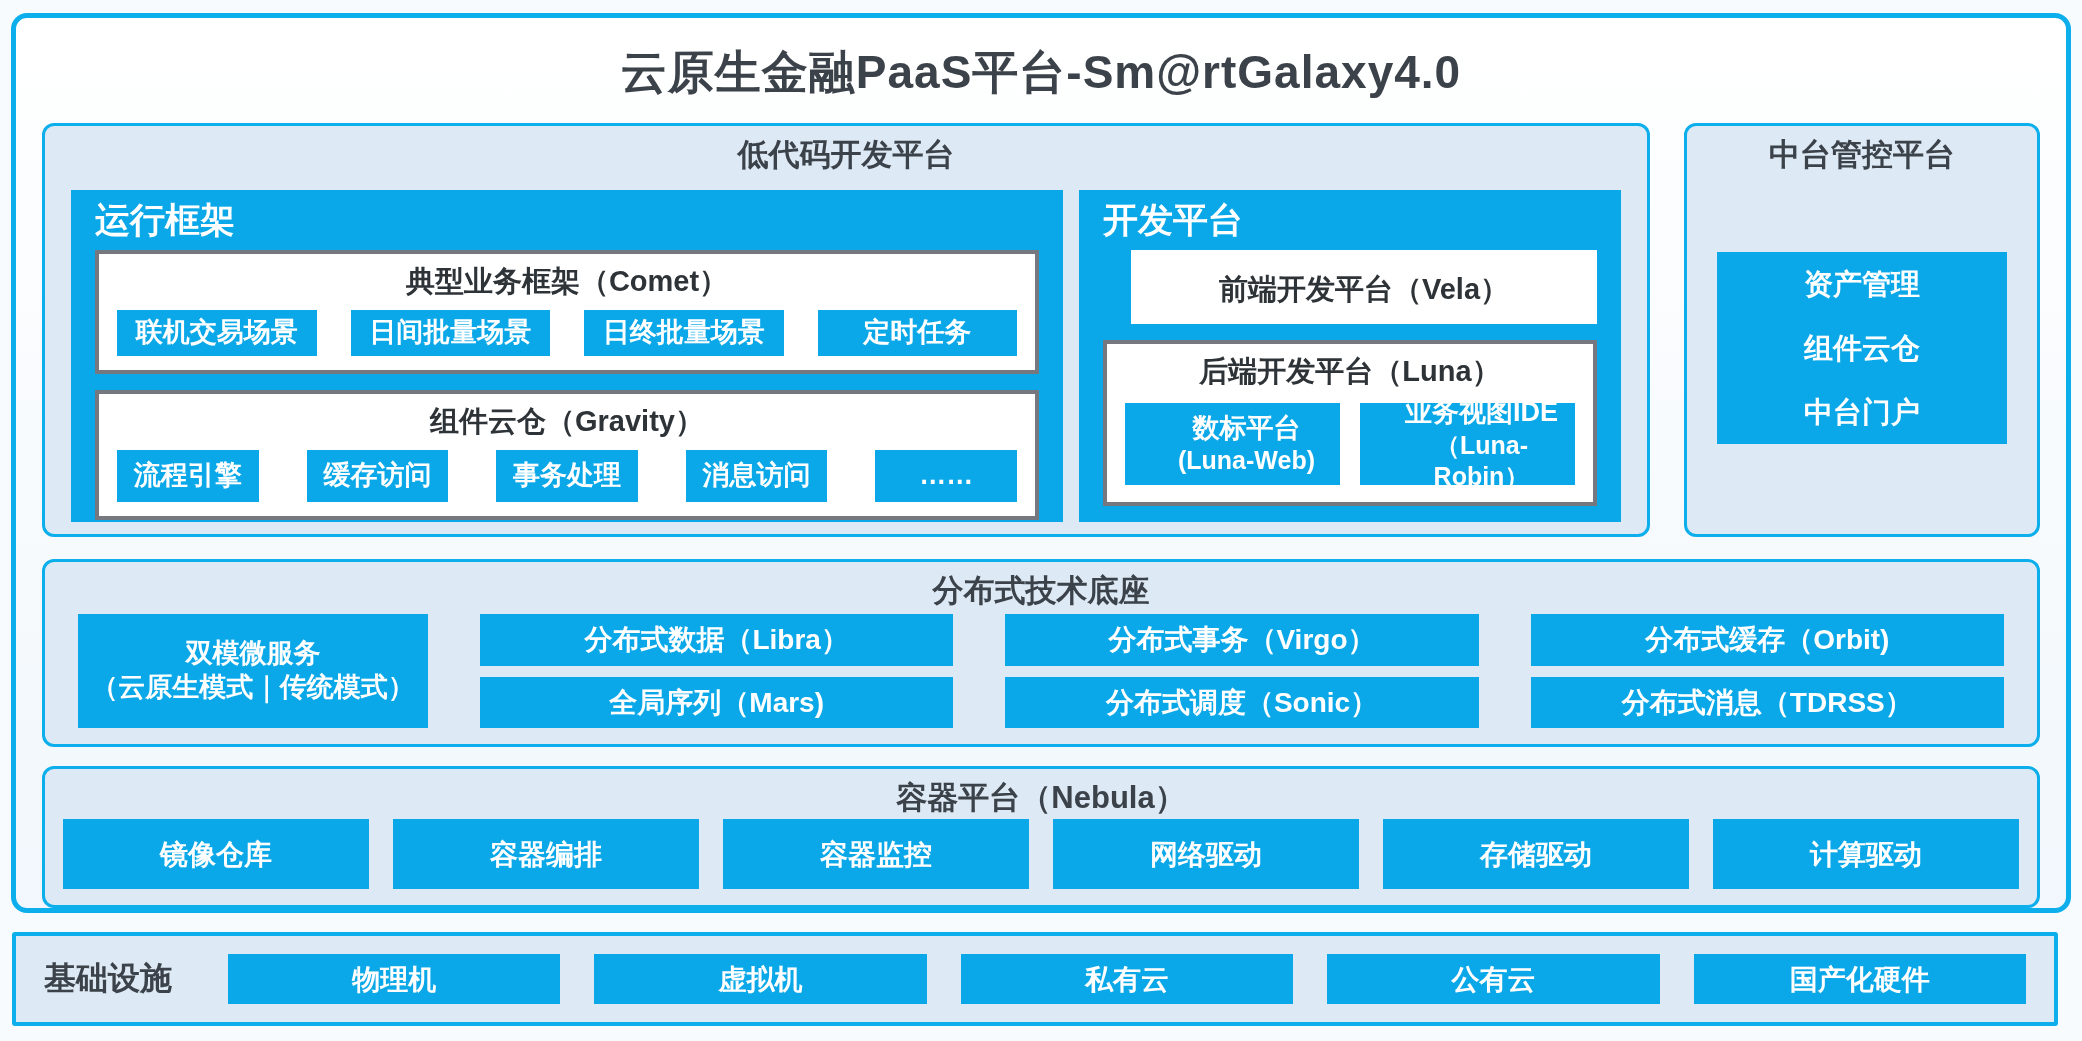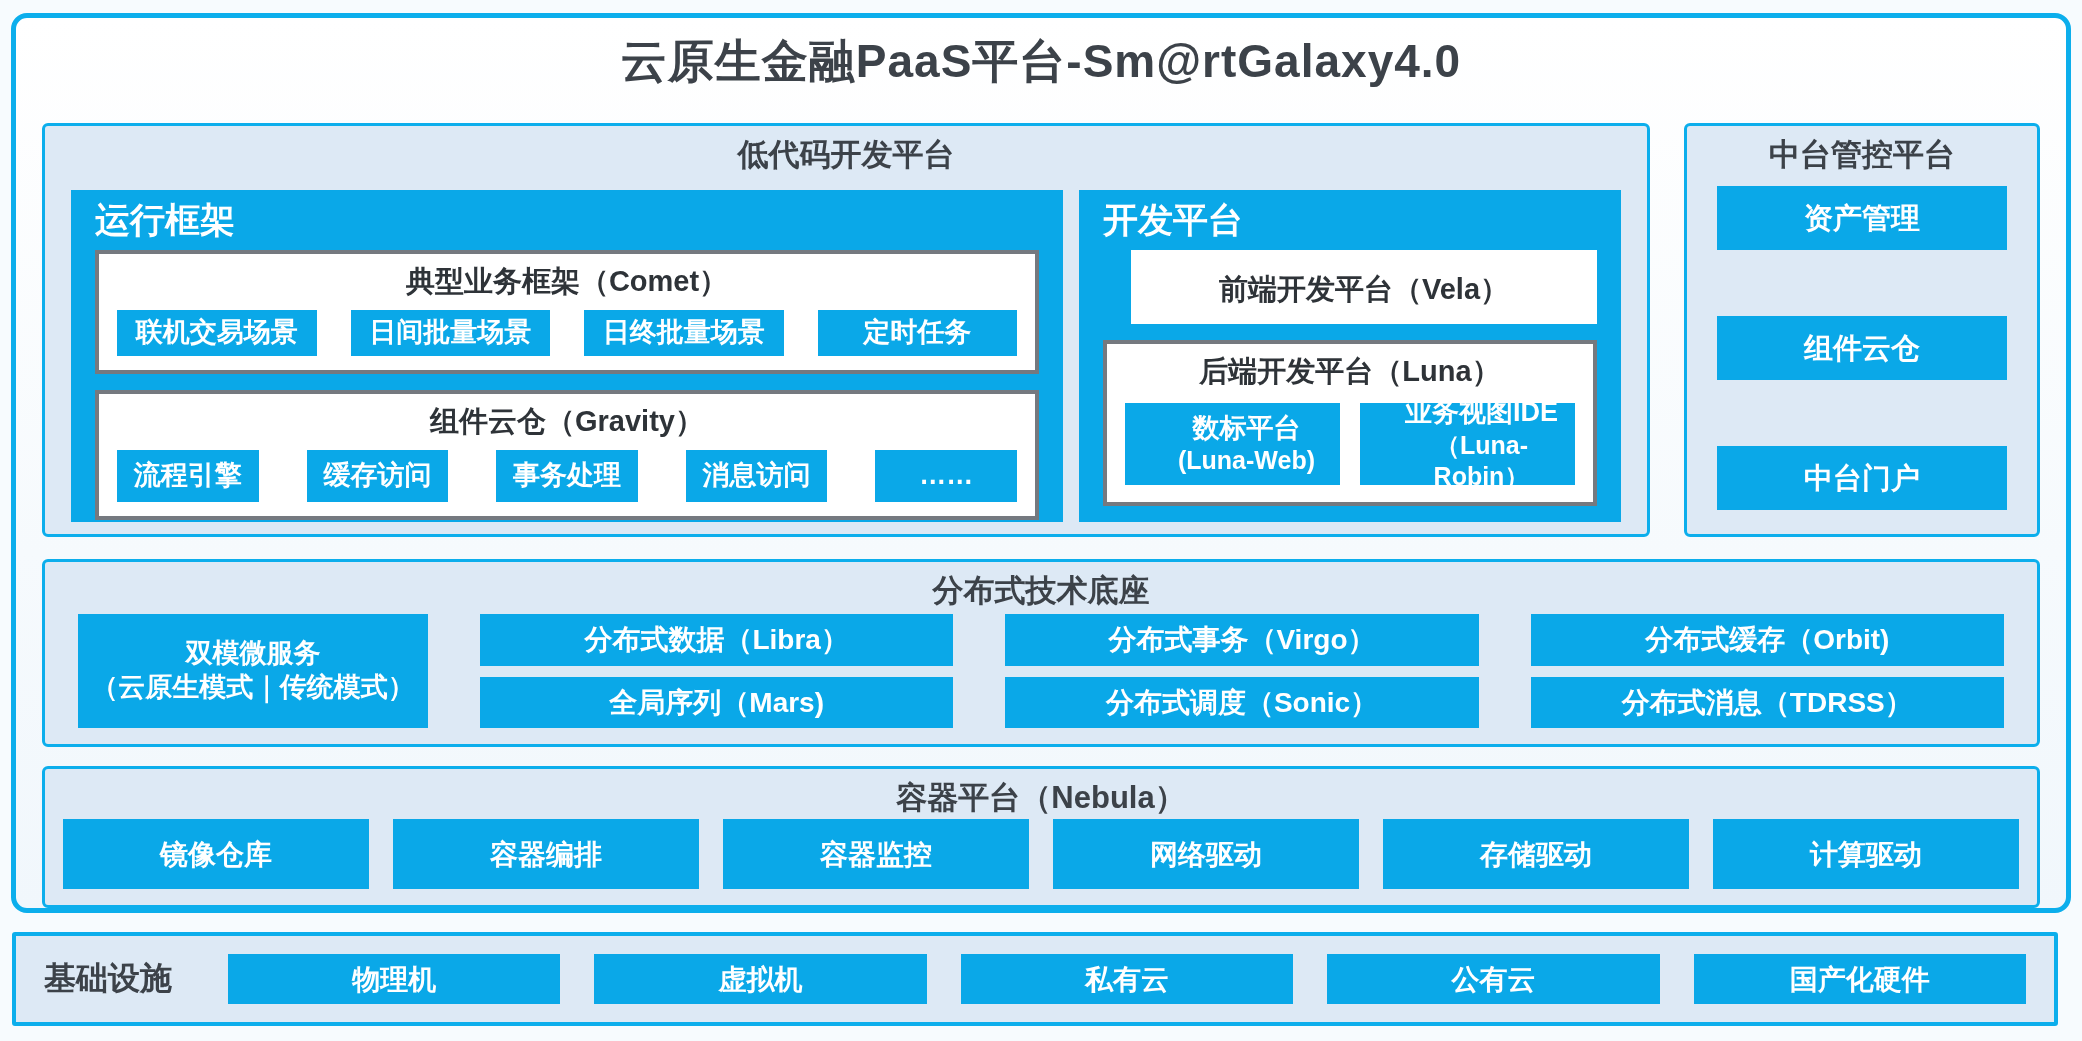--- a/index.html
+++ b/index.html
@@ -9,26 +9,26 @@
     font-family:"Liberation Sans","DejaVu Sans",sans-serif;
     position:relative; overflow:hidden;
     -webkit-font-smoothing:antialiased;
   }
   .page {
     position:absolute; left:11px; top:13px; width:2050px; height:890px;
     border:5px solid #0caeec; border-radius:16px;
     background:linear-gradient(180deg,#ffffff 0%,#f6fafd 60%,#f1f7fc 100%);
   }
   .main-title {
-    position:absolute; top:13px; left:0; width:100%;
+    position:absolute; top:24px; left:0; width:100%;
     text-align:center; font-size:46px; font-weight:bold; color:#3c4249;
     letter-spacing:1px;
   }
   .panel {
-    position:absolute; background:#dde9f5; border:3px solid #0caeec; border-radius:6px;
+    position:absolute; background:#dde9f5; border:3px solid #0caeec; border-radius:12px;
   }
   .sec-lowcode  { left:26px; top:105px; width:1602px; height:408px; }
   .sec-mid      { left:1668px; top:105px; width:350px; height:408px; }
   .sec-dist     { left:26px; top:541px; width:1992px; height:182px; }
   .sec-nebula   { left:26px; top:748px; width:1992px; height:136px; }
   .sec-header {
     text-align:center; font-size:31px; font-weight:bold; color:#3c4249;
     padding-top:8px;
   }
   
@@ -51,21 +51,21 @@
   .comet-row .chip, .gravity-row .chip { flex:1; height:46px; }
   .comet-row { gap:34px; }
   .gravity-row { gap:48px; flex:1; align-items:center; }
   .gravity-row .chip { height:52px; }
   .vela-box { flex:0 0 auto; height:74px; justify-content:center; margin-bottom:16px;margin-left:28px; }
   .luna-box { flex:1; }
   .luna-row { gap:20px; flex:1; align-items:center; }
   .luna-row .chip { flex:1; height:82px; font-size:27px;padding-left:28px; }
   .luna-row .chip .sub { font-size:25px; font-weight:600; }
   
-  .mid-body { position:absolute; top:60px; left:30px; right:30px; bottom:24px; display:flex; flex-direction:column; justify-content:space-between; }
+  .mid-body { position:absolute; top:60px; left:30px; right:30px; bottom:24px; display:flex; flex-direction:column; justify-content:center; }
   .mid-body .chip { height:64px; font-size:29px; }
   
   .dist-body { position:absolute; top:52px; left:33px; right:33px; bottom:16px; display:flex; gap:52px; }
   .dual-chip { width:350px; font-size:27px; }
   .dist-col { flex:1; display:flex; flex-direction:column; gap:11px; }
   .dist-col .chip { flex:1; font-size:28px; }
   
   .nebula-row { position:absolute; top:50px; left:18px; right:18px; bottom:16px; display:flex; gap:24px; }
   .nebula-row .chip { flex:1; font-size:28px; }
   

